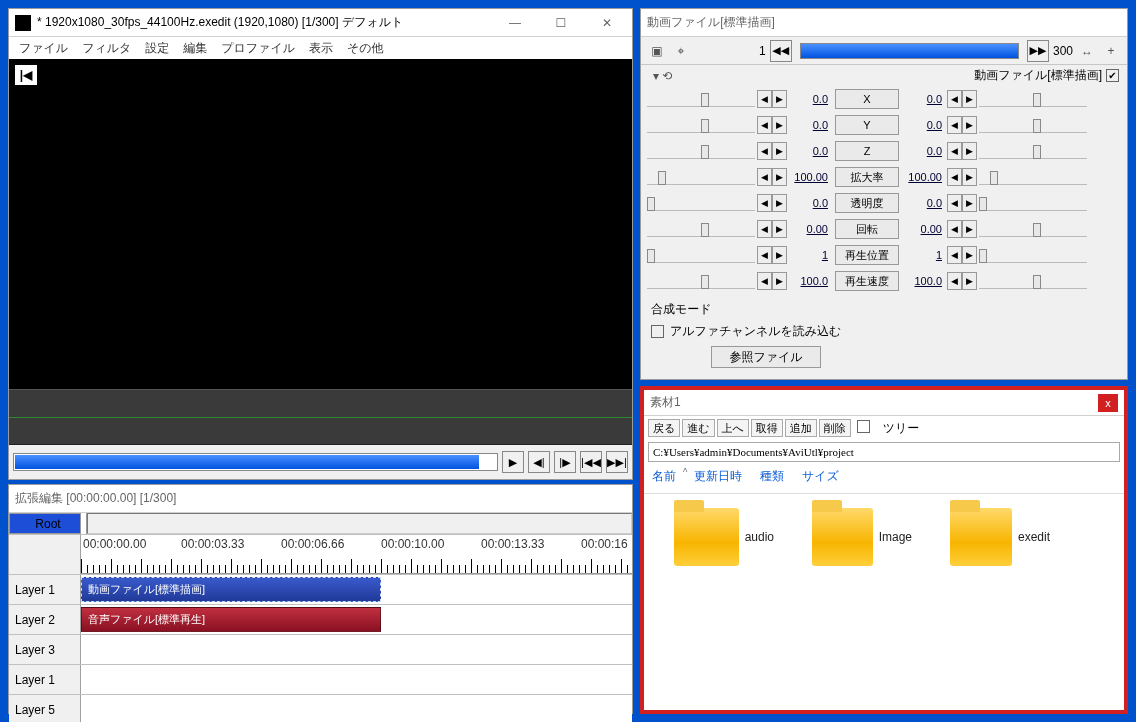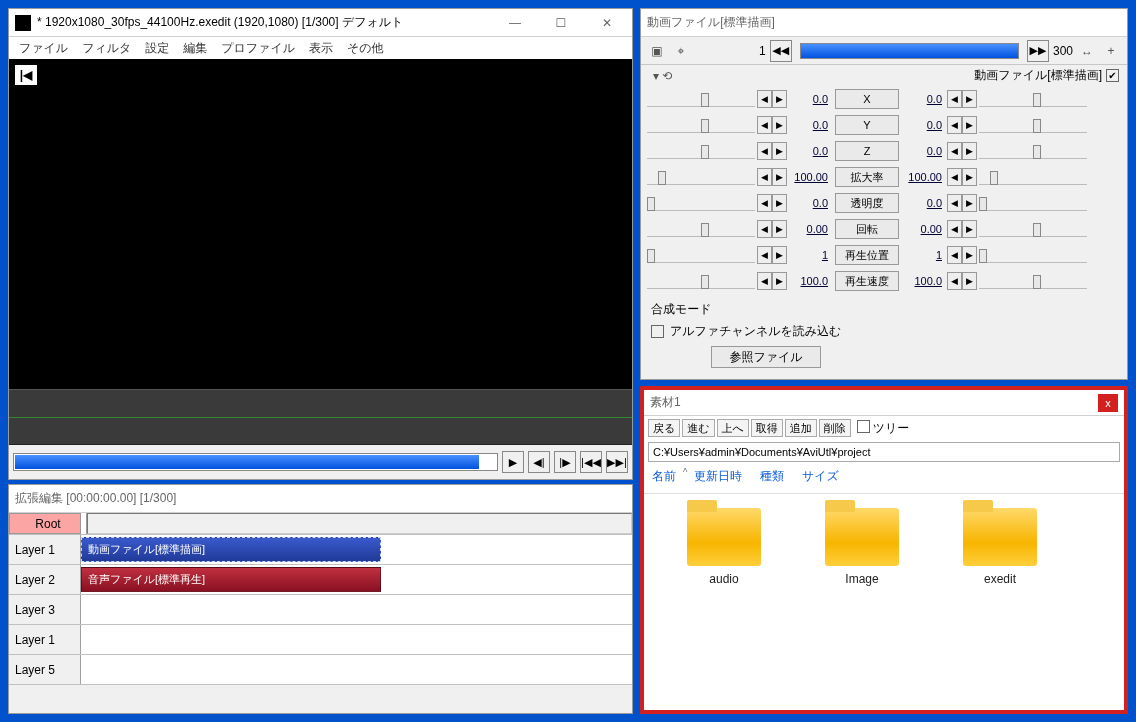--- a/index.html
+++ b/index.html
@@ -19,21 +19,21 @@
   .scrubholder { background: #f0f0f0; padding: 6px 4px; display: flex; align-items: center; gap: 4px; }
   .scrub { flex: 1; height: 18px; background: #fff; border: 1px solid #888; position: relative; }
   .scrub .fill { position: absolute; left: 1px; top: 1px; bottom: 1px; background: linear-gradient(#4a90ff,#0052e0); }
   .tbtn { width: 22px; height: 22px; background: #f0f0f0; border: 1px solid #888; display: flex; align-items: center; justify-content: center; font-size: 11px; }
   #timeline { left: 8px; top: 484px; width: 625px; height: 230px; }
   #timeline .layers { overflow: hidden; }
   .layerrow { display: flex; height: 30px; border-bottom: 1px solid #c0c0c0; }
   .layerrow .lbl { width: 72px; background: #f0f0f0; border-right: 1px solid #a0a0a0; display: flex; align-items: center; padding-left: 6px; font-size: 12px; }
   .layerrow .track { flex: 1; background: #fff; position: relative; }
   .rootrow { height: 22px; }
-  .rootrow .lbl { background: #fca5a5; border: 1px solid #999; font-size: 12px; justify-content: center; }
+  .rootrow .lbl { background: #1d4ed8; border: 1px solid #999; font-size: 12px; justify-content: center; }
   .rulerrow { height: 40px; }
   .rulerrow .lbl { background: #f0f0f0; }
   .ruler { flex: 1; background: #fff; position: relative; font-size: 10px; color: #333; border-bottom: 1px solid #999; overflow: hidden; }
   .ruler .marks { position: absolute; left: 0; right: 0; top: 0; bottom: 0; }
   .ruler .t { position: absolute; top: 2px; }
   .ruler .barcode { position: absolute; left: 0; right: 0; bottom: 0; height: 14px;
     background: repeating-linear-gradient(90deg,#000 0 1px,transparent 1px 6px),
                 repeating-linear-gradient(90deg,#000 0 1px,transparent 1px 30px);
     background-size: 6px 8px,30px 14px; background-position: 0 6px,0 0; background-repeat: repeat-x; }
   .clip { position: absolute; top: 2px; bottom: 2px; color: #fff; font-size: 11px; padding: 4px 6px; border: 1px solid rgba(0,0,0,.4); }
@@ -55,27 +55,27 @@
   .bottomctl { padding: 4px 10px; }
   .bottomctl .row { display: flex; align-items: center; height: 22px; gap: 6px; }
   .bottomctl select { width: 190px; height: 20px; }
   .bottomctl .chk { width: 13px; height: 13px; border: 1px solid #666; display: inline-block; }
   .refbtn { width: 110px; height: 22px; border: 1px solid #999; background: #eaeaea; display: flex; align-items: center; justify-content: center; margin-left: 60px; margin-top: 4px; }
   #browser { left: 640px; top: 386px; width: 488px; height: 328px; border: 4px solid #d22020; background: #fff; }
   #browser .titlebar { background: #fff; height: 26px; }
   #browser .close { width: 20px; height: 18px; background: #d22020; color: #fff; display: flex; align-items: center; justify-content: center; font-size: 11px; }
   #browser .btnrow { display: flex; gap: 2px; padding: 3px 4px; flex-wrap: wrap; align-items: center; }
   #browser .btnrow .b { height: 18px; padding: 0 4px; border: 1px solid #aaa; background: #f4f4f4; font-size: 11px; display: flex; align-items: center; }
-  #browser .path { margin: 2px 4px; width: calc(100% - 8px); height: 20px; border: 1px solid #aaa; padding: 2px 4px; font-size: 11px; }
+  #browser .path { margin: 2px 4px; width: calc(100% - 8px); height: 20px; border: 1px solid #aaa; padding: 2px 4px; font-size: 11px; font-family: Liberation Serif, serif; }
   #browser .cols { display: flex; padding: 2px 4px 6px; gap: 0; border-bottom: 1px solid #ddd; font-size: 12px; color: #0b5cd6; }
   #browser .cols .c { padding: 2px 14px 2px 4px; font-family: Liberation Mono, monospace; }
   #browser .cols .c.active { position: relative; }
   #browser .cols .c.active::after { content: "^"; position: absolute; right: 2px; top: 1px; font-size: 9px; color: #666; }
   #browser .grid { display: flex; gap: 38px; padding: 14px 30px; }
-  .fold { display: flex; flex-direction: column; align-items: center; gap: 6px; width: 100px; }
+  .fold { display: flex; align-items: center; gap: 6px; width: 100px; }
   .fold .ficon { width: 74px; height: 58px; background: linear-gradient(#ffd96a,#f8b500 60%,#ffcf3b); border-radius: 3px; position: relative; }
   .fold .ficon::before { content: ""; position: absolute; left: 0; top: -8px; width: 30px; height: 12px; background: #f6c94a; border-radius: 2px 2px 0 0; }
   .fold .fname { font-size: 12px; color: #222; }
   .hatch { background: repeating-linear-gradient(90deg,#4a90ff 0 2px,#fff 2px 4px); }
 </style>
 </head>
 <body>
 
 <div id="main" class="window" style="left:8px;top:8px;width:625px;height:472px;">
   <div class="titlebar active">
@@ -116,20 +116,34 @@
 
 <div id="timeline" class="window">
   <div class="titlebar">
     <span class="title-text">拡張編集 [00:00:00.00] [1/300]</span>
   </div>
   <div class="layers">
     <div class="layerrow rootrow">
       <div class="lbl">Root</div>
       <div class="track hatch" style="flex:0 0 6px;border-right:1px solid #999"></div>
       <div class="track" style="background:#f0f0f0;border:1px inset #ccc"></div>
+    </div>
+    <div class="layerrow rulerrow">
+      <div class="lbl hatch"></div>
+      <div class="ruler">
+        <div class="marks">
+          <span class="t" style="left:2px">00:00:00.00</span>
+          <span class="t" style="left:100px">00:00:03.33</span>
+          <span class="t" style="left:200px">00:00:06.66</span>
+          <span class="t" style="left:300px">00:00:10.00</span>
+          <span class="t" style="left:400px">00:00:13.33</span>
+          <span class="t" style="left:500px">00:00:16</span>
+        </div>
+        <div class="barcode"></div>
+      </div>
     </div>
     <div class="layerrow">
         <div class="lbl">Layer 1</div>
       <div class="track">
         <div class="clip video">動画ファイル[標準描画]</div>
       </div>
       </div>
     <div class="layerrow">
         <div class="lbl">Layer 2</div>
       <div class="track">
@@ -343,21 +357,21 @@
     <span class="title-text">素材1</span>
     <div class="close">x</div>
   </div>
   <div class="btnrow">
     <div class="b">戻る</div>
     <div class="b">進む</div>
     <div class="b">上へ</div>
     <div class="b">取得</div>
     <div class="b">追加</div>
     <div class="b">削除</div>
-    <span style="display:flex;align-items:flex-start;gap:3px;margin-left:4px">
+    <span style="display:flex;align-items:flex-start;gap:13px;margin-left:4px">
         <span class="chk" style="width:13px;height:13px;border:1px solid #666;display:inline-block"></span>
         <span>ツリー</span>
       </span>
   </div>
   <input class="path" value="C:¥Users¥admin¥Documents¥AviUtl¥project" style="">
   <div class="cols">
     <div class="c active">名前</div>
     <div class="c">更新日時</div>
     <div class="c">種類</div>
     <div class="c">サイズ</div>

